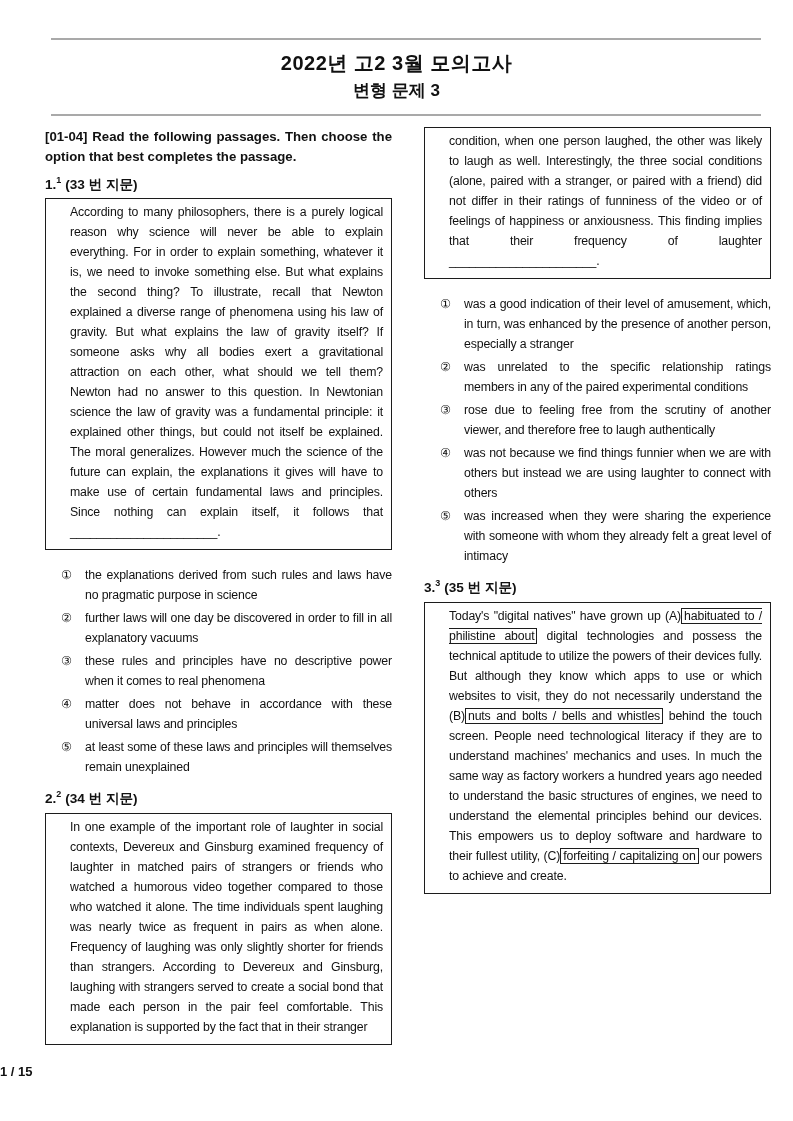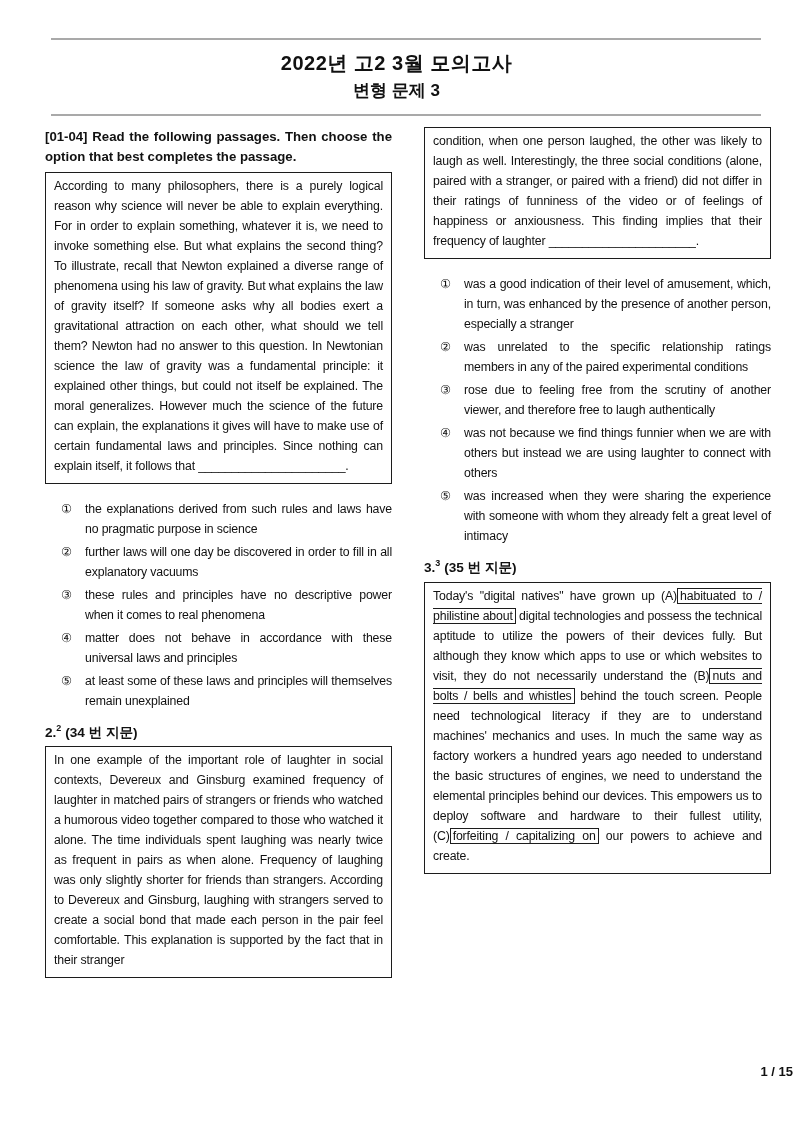--- a/index.html
+++ b/index.html
@@ -44,21 +44,21 @@
     margin: 0 0 4px 0;
   }
   .q-head {
     font-weight: bold;
     font-size: 13.6px;
     margin: 7px 0 5px 0;
   }
   .q-head sup { font-size: 9px; font-weight: bold; }
   .passage-box {
     border: 1.6px solid #1c1c1c;
-    padding: 3px 8px 7px 8px;
+    padding: 3px 8px 7px 24px;
     font-size: 12.3px;
     letter-spacing: -0.15px;
     line-height: 20px;
     text-align: justify;
   }
   .options {
     list-style: none;
     margin: 15px 0 12px 0;
     padding: 0 0 0 16px;
   }
@@ -75,21 +75,21 @@
 
   .boxed {
     border: 1.2px solid #1c1c1c;
     padding: 0 2px;
   }
 
   .page-footer {
     position: absolute;
     left: 0; right: 0;
     bottom: 42px;
-    text-align: right;
+    text-align: left;
     font-size: 13px;
     font-weight: 700;
   }
 </style>
 </head>
 <body>
 
 <hr class="rule top">
 
 <div class="title-block">
@@ -98,20 +98,21 @@
 </div>
 
 <hr class="rule">
 
 <div class="columns">
 
   <div class="col">
 
     <p class="instruction">[01-04] Read the following passages. Then choose the option that best completes the passage.</p>
 
+    <div class="q-head"><span>1.</span><sup>1</sup> <span>(33 번 지문)</span></div>
 
     <div class="passage-box">According to many philosophers, there is a purely logical reason why science will never be able to explain everything. For in order to explain something, whatever it is, we need to invoke something else. But what explains the second thing? To illustrate, recall that Newton explained a diverse range of phenomena using his law of gravity. But what explains the law of gravity itself? If someone asks why all bodies exert a gravitational attraction on each other, what should we tell them? Newton had no answer to this question. In Newtonian science the law of gravity was a fundamental principle: it explained other things, but could not itself be explained. The moral generalizes. However much the science of the future can explain, the explanations it gives will have to make use of certain fundamental laws and principles. Since nothing can explain itself, it follows that ______________________.</div>
 
     <ul class="options">
       <li>
           <span class="marker">①</span>
           <span class="opt-text">the explanations derived from such rules and laws have no pragmatic purpose in science</span>
         </li>
       <li>
           <span class="marker">②</span>

